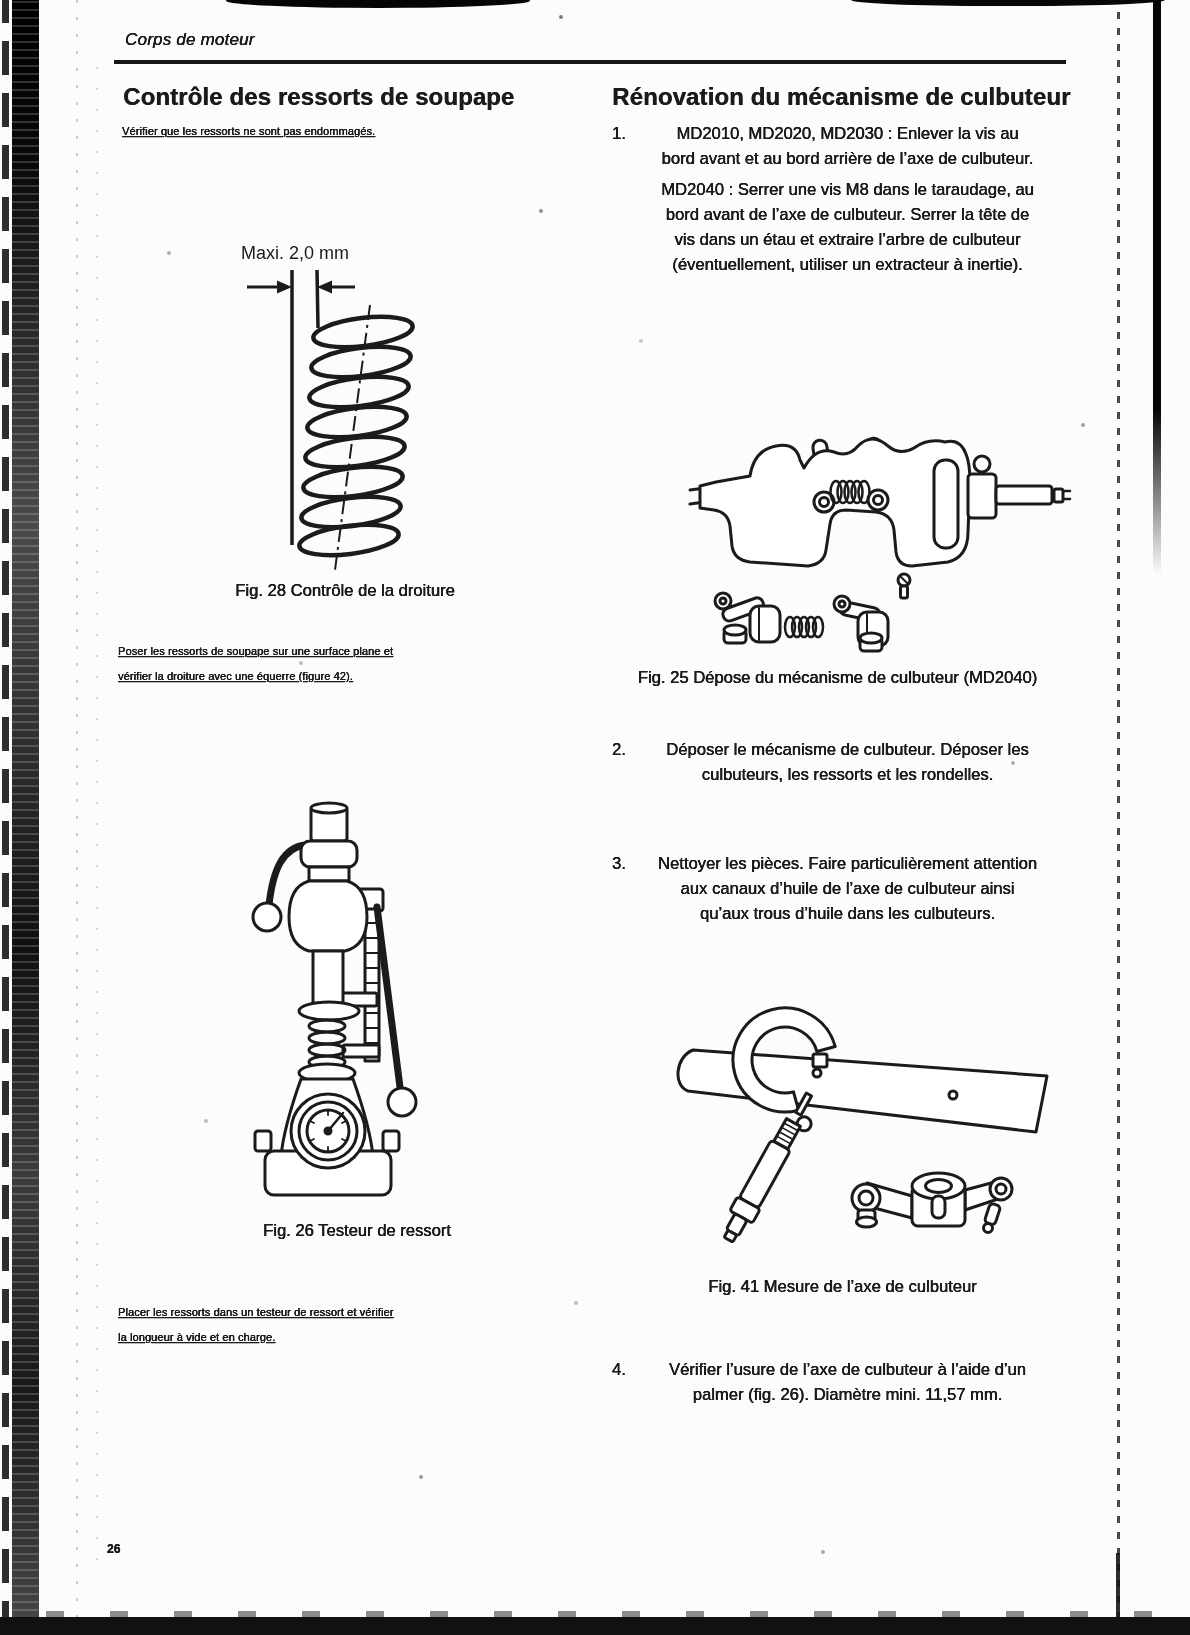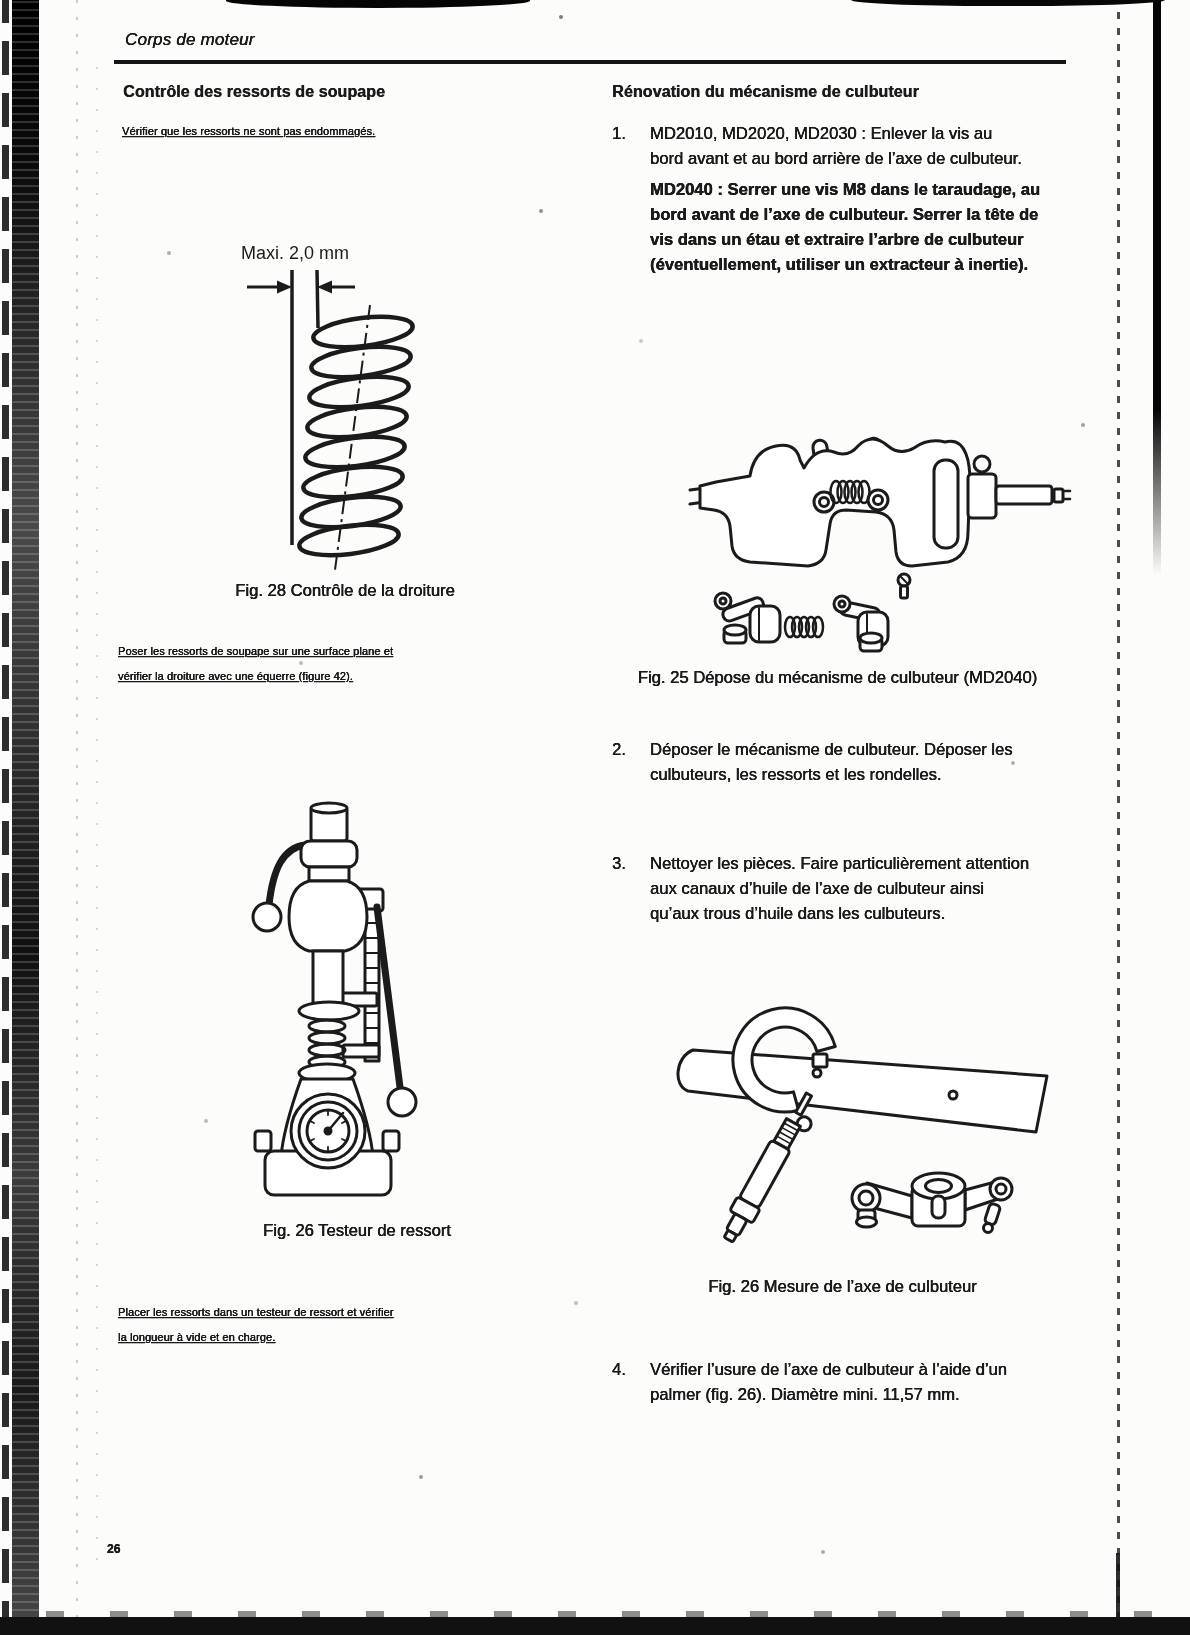--- a/index.html
+++ b/index.html
@@ -7,28 +7,28 @@
     position:relative; width:1190px; height:1635px; margin:0 auto;
     background:#fcfcfa; overflow:hidden;
     font-family:"Liberation Sans", sans-serif;
     color:var(--color-ink, #1b1b1b);
     padding-left:9px;
   }
   .abs{position:absolute;}
   .txt{color:var(--color-ink,#1b1b1b); text-shadow:0.35px 0 0 currentColor, 0 0.3px 0 currentColor;}
   .running-header{font-style:italic; font-size:17px; letter-spacing:0.2px;}
   .rule{background:#151515; height:3.5px;}
-  .heading{font-size:16px; font-weight:bold; letter-spacing:0.1px; text-shadow:0.5px 0 0 currentColor;}
+  .heading{font-size:24px; font-weight:bold; letter-spacing:0.1px; text-shadow:0.5px 0 0 currentColor;}
   .body-text{font-size:11px; line-height:25px; letter-spacing:0.1px;text-decoration:underline;}
   .lines{white-space:pre-line;}
   .caption{font-size:16.6px; text-align:center;}
   .step{font-size:16.6px; line-height:25px;}
   .step .num{position:absolute; left:0; top:0; width:34px;}
-  .step .stext{margin-left:38px;}
-  .step .stext .p2{margin-top:6px;font-weight:bold;}
+  .step .stext{margin-left:16px;text-align:center;}
+  .step .stext .p2{margin-top:6px;}
   .pagenum{font-size:12px; font-weight:bold;}
   svg{color:var(--color-ink,#1b1b1b);}
   svg text{font-family:"Liberation Sans",sans-serif; fill:currentColor;}
   
   .band-left-main{
     left:12px; top:0; width:27px; height:1635px;
     background:linear-gradient(180deg,#000 0%,#0a0a0a 10%,#2e2e2e 22%,#4a4a4a 32%,#303030 45%,#101010 58%,#3c3c3c 72%,#191919 85%,#484848 100%);
   }
   .band-left-texture{
     left:12px; top:0; width:27px; height:1635px;
@@ -328,21 +328,21 @@
           <circle cx="231" cy="240" r="7"></circle>
         <rect x="223" y="252" width="17" height="12" rx="3"></rect>
         <ellipse cx="231.5" cy="264" rx="10" ry="5"></ellipse>
         <circle cx="366" cy="231" r="11"></circle>
           <circle cx="366" cy="231" r="5"></circle>
         <rect x="352" y="246" width="11" height="20" rx="4" transform="rotate(18 357 256)"></rect>
         <circle cx="353" cy="270" r="4.5"></circle>
       </g>
     </g>
   </svg>
-  <div class="abs txt caption" style="left:610px; top:1277px; width:465px;">Fig. 26 Mesure de l’axe de culbuteur</div>
+  <div class="abs txt caption" style="left:610px; top:1277px; width:465px;">Fig. 41 Mesure de l’axe de culbuteur</div>
 
   <div class="abs txt step" style="left:612px; top:1357px; width:455px;">
     <span class="num">4.</span>
     <div class="stext">
         <div class="lines">Vérifier l’usure de l’axe de culbuteur à l’aide d’un
 palmer (fig. 26). Diamètre mini. 11,57 mm.</div>
       </div>
   </div>
 
 </div>

